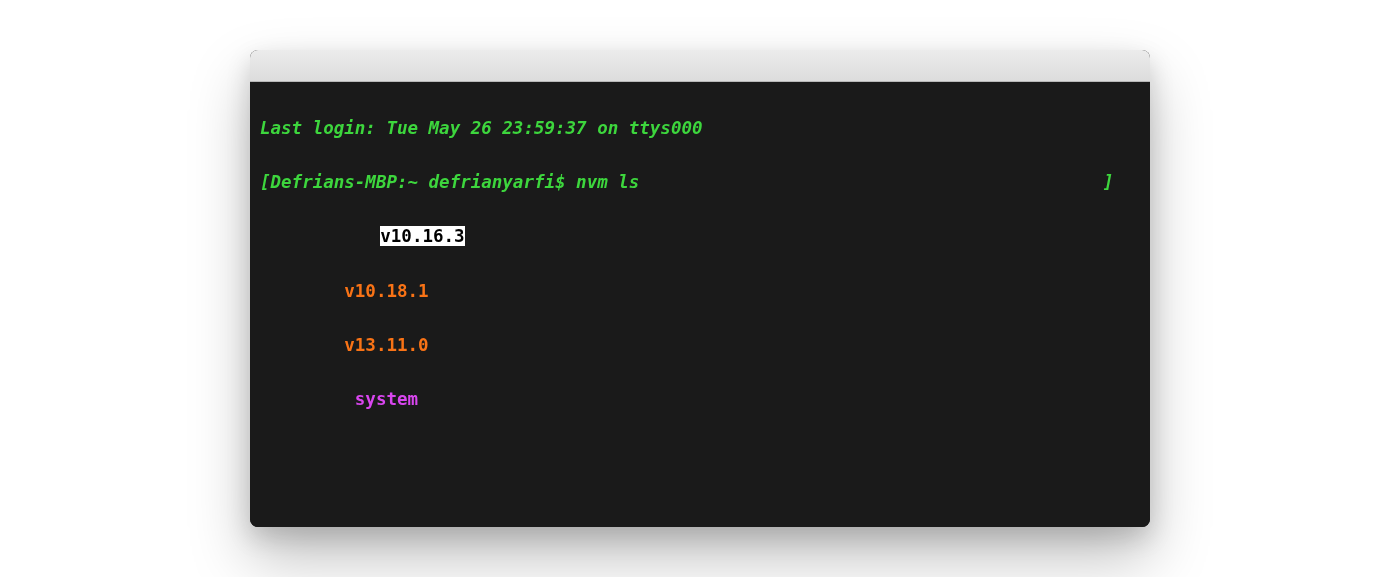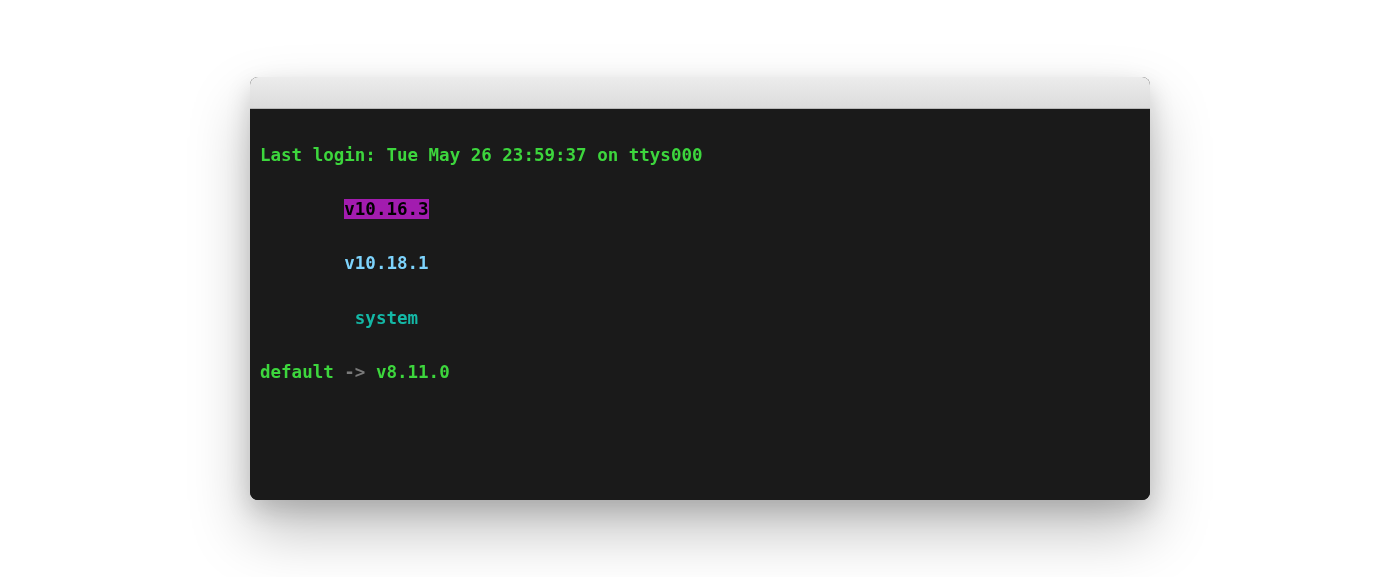--- a/index.html
+++ b/index.html
@@ -31,36 +31,37 @@
     .terminal-body {
       background: #1a1a1a;
       padding: 6px 10px 60px 10px;
       font-family: "Menlo", "Monaco", "Consolas", monospace;
       font-size: 17.5px;
       line-height: 1.55;
       font-weight: bold;
       white-space: pre;
       color: #c5c5c5;
     }
-    .c-green { color: #3dd63d; }
-    .c-blue { color: #7dd3fc; }
-    .c-yellow { color: #14b8a6; }
+    .c-green { color: #3dd63d; font-style: italic; }
+    .c-blue { color: #f97316; }
+    .c-yellow { color: #d946ef; }
     .c-grey { color: #7a7a7a; }
-    .sel { background: #a21caf; color: #000000; }
+    .sel { background: #ffffff; color: #000000; margin-left: 36px; }
     .line { display: block; }
   </style>
 </head>
 <body>
 
 <div class="window">
   <div class="titlebar">
     
     
   </div>
 
   <div class="terminal-body">
 <span class="line"><span class="c-green">Last login: Tue May 26 23:59:37 on ttys000</span></span>
+<span class="line"><span class="c-green">[</span><span class="c-green">Defrians-MBP:~ defrianyarfi$ </span><span class="c-green">nvm ls</span><span>                                            </span><span class="c-green">]</span></span>
 <span class="line"><span>        </span><span class="c-blue sel">v10.16.3</span></span>
 <span class="line"><span>        </span><span class="c-blue">v10.18.1</span></span>
+<span class="line"><span>        </span><span class="c-blue">v13.11.0</span></span>
 <span class="line"><span>         </span><span class="c-yellow">system</span></span>
-<span class="line"><span class="c-green">default</span><span class="c-grey"> -&gt; </span><span class="c-green">v8.11.0</span></span>
   </div>
 </div>
 
 </body></html>

